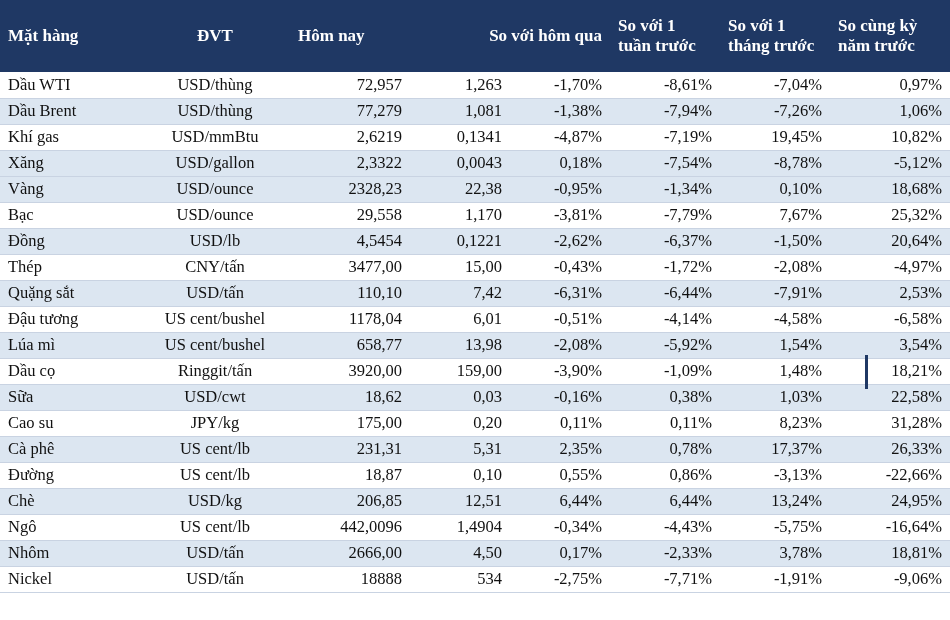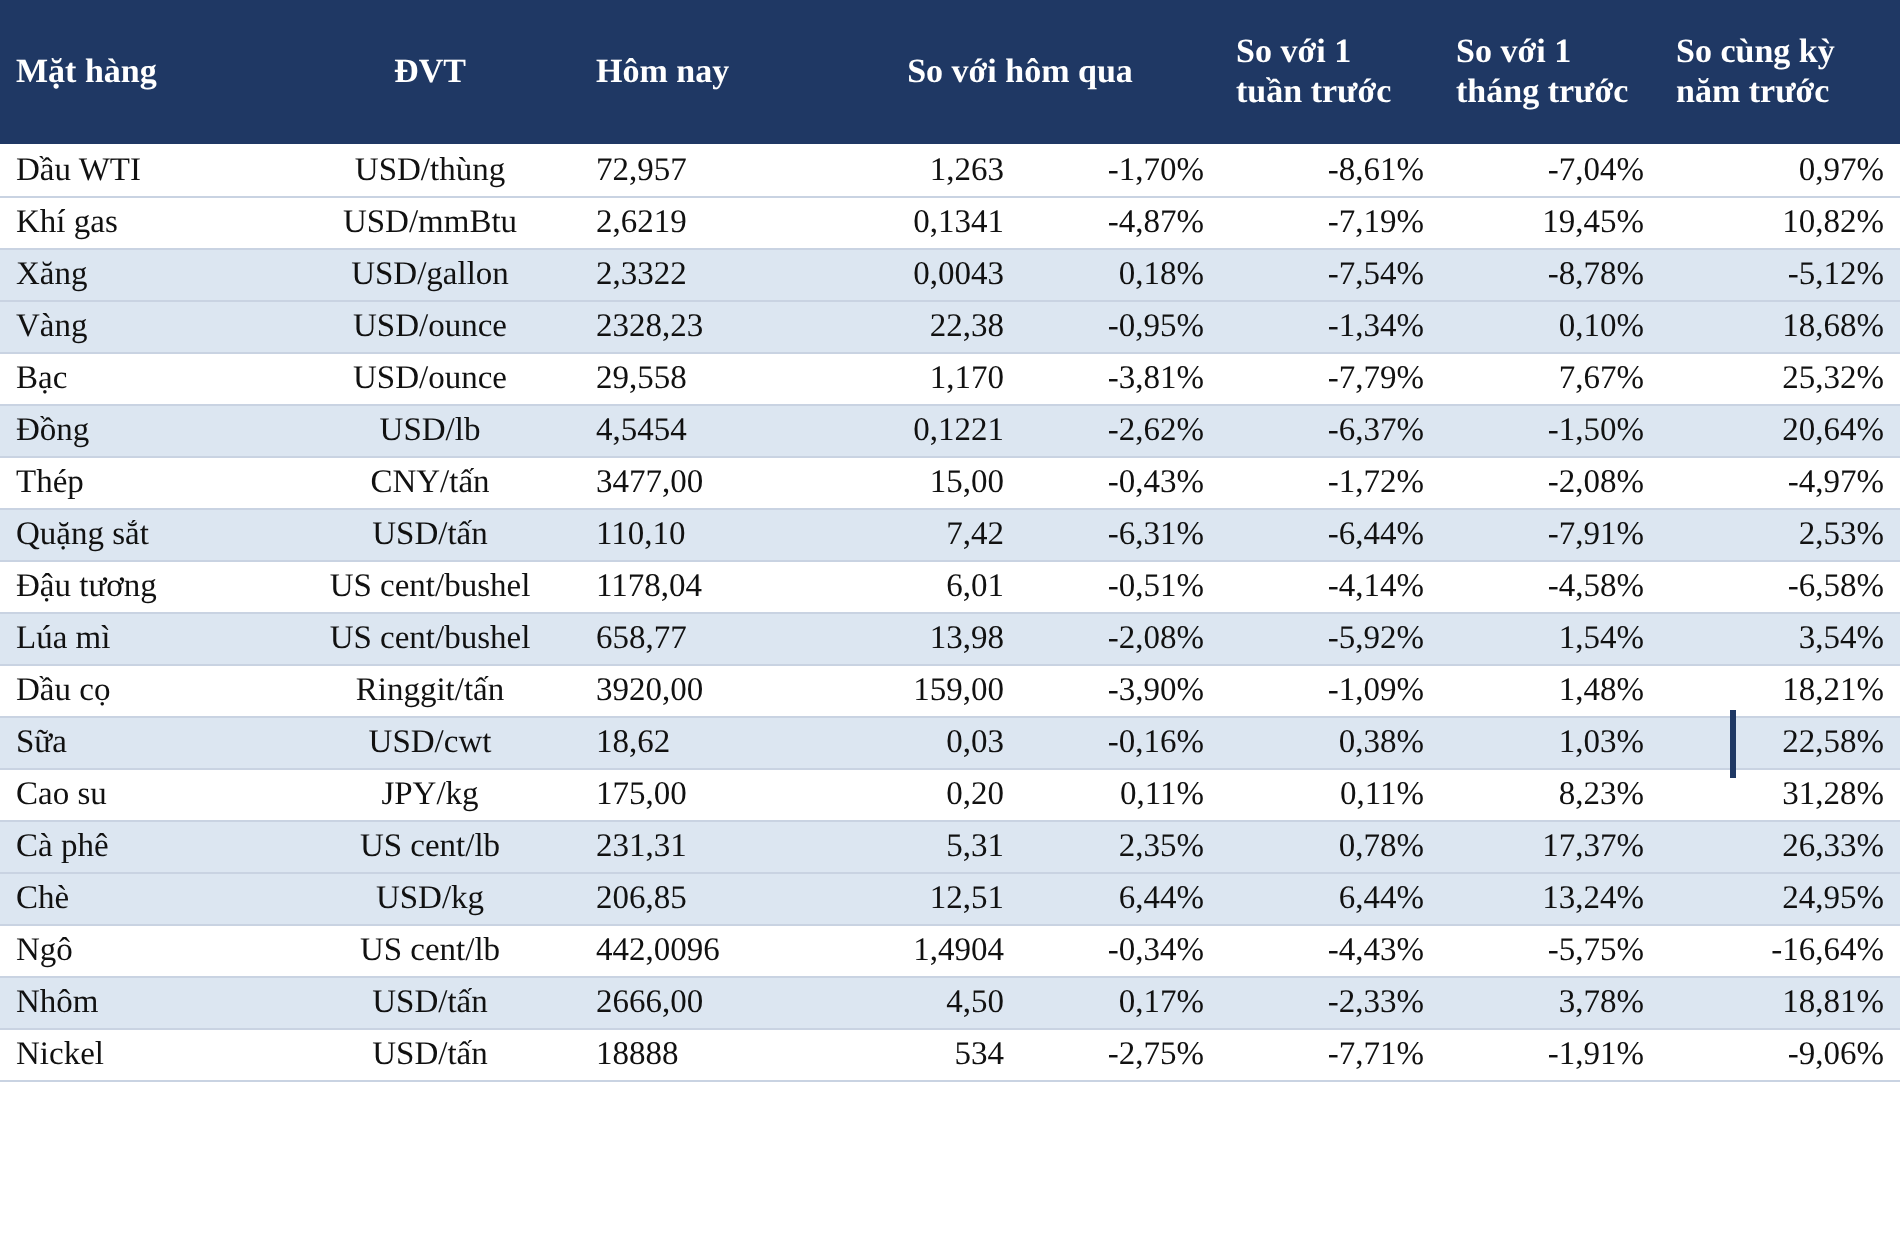--- a/index.html
+++ b/index.html
@@ -48,21 +48,21 @@
   }
   th.h-today {
     text-align: left;
     width: 120px;
     padding-left: 6px;
     vertical-align: top;
     padding-top: 6px;
     margin-left: 14px;
   }
   th.h-yesterday {
-    text-align: center;
+    text-align: right;
     width: 200px;
     padding-left: 18px;
     vertical-align: top;
     padding-top: 6px;
   }
   th.h-week {
     text-align: left;
     width: 110px;
     padding-left: 10px;
     vertical-align: top;
@@ -99,21 +99,21 @@
   }
   td.c-name {
     text-align: left;
     font-weight: normal;
     padding-left: 14px;
   }
   td.c-unit {
     text-align: center;
   }
   td.c-today {
-    text-align: left;
+    text-align: right;
     padding-right: 12px;
   }
   td.c-chg-abs {
     text-align: right;
     padding-right: 10px;
   }
   td.c-chg-pct {
     text-align: right;
     padding-right: 12px;
   }
@@ -156,20 +156,30 @@
         <tr class="row-odd">
           <td class="c-name">Dầu WTI</td>
           <td class="c-unit">USD/thùng</td>
           <td class="c-today">72,957</td>
           <td class="c-chg-abs">1,263</td>
           <td class="c-chg-pct">-1,70%</td>
           <td class="c-week">-8,61%</td>
           <td class="c-month">-7,04%</td>
           <td class="c-year">0,97%</td>
         </tr>
+        <tr class="row-even">
+          <td class="c-name">Dầu Brent</td>
+          <td class="c-unit">USD/thùng</td>
+          <td class="c-today">77,279</td>
+          <td class="c-chg-abs">1,081</td>
+          <td class="c-chg-pct">-1,38%</td>
+          <td class="c-week">-7,94%</td>
+          <td class="c-month">-7,26%</td>
+          <td class="c-year">1,06%</td>
+        </tr>
         <tr class="row-odd">
           <td class="c-name">Khí gas</td>
           <td class="c-unit">USD/mmBtu</td>
           <td class="c-today">2,6219</td>
           <td class="c-chg-abs">0,1341</td>
           <td class="c-chg-pct">-4,87%</td>
           <td class="c-week">-7,19%</td>
           <td class="c-month">19,45%</td>
           <td class="c-year">10,82%</td>
         </tr>
@@ -286,20 +296,30 @@
         <tr class="row-even">
           <td class="c-name">Cà phê</td>
           <td class="c-unit">US cent/lb</td>
           <td class="c-today">231,31</td>
           <td class="c-chg-abs">5,31</td>
           <td class="c-chg-pct">2,35%</td>
           <td class="c-week">0,78%</td>
           <td class="c-month">17,37%</td>
           <td class="c-year">26,33%</td>
         </tr>
+        <tr class="row-odd">
+          <td class="c-name">Đường</td>
+          <td class="c-unit">US cent/lb</td>
+          <td class="c-today">18,87</td>
+          <td class="c-chg-abs">0,10</td>
+          <td class="c-chg-pct">0,55%</td>
+          <td class="c-week">0,86%</td>
+          <td class="c-month">-3,13%</td>
+          <td class="c-year">-22,66%</td>
+        </tr>
         <tr class="row-even">
           <td class="c-name">Chè</td>
           <td class="c-unit">USD/kg</td>
           <td class="c-today">206,85</td>
           <td class="c-chg-abs">12,51</td>
           <td class="c-chg-pct">6,44%</td>
           <td class="c-week">6,44%</td>
           <td class="c-month">13,24%</td>
           <td class="c-year">24,95%</td>
         </tr>

